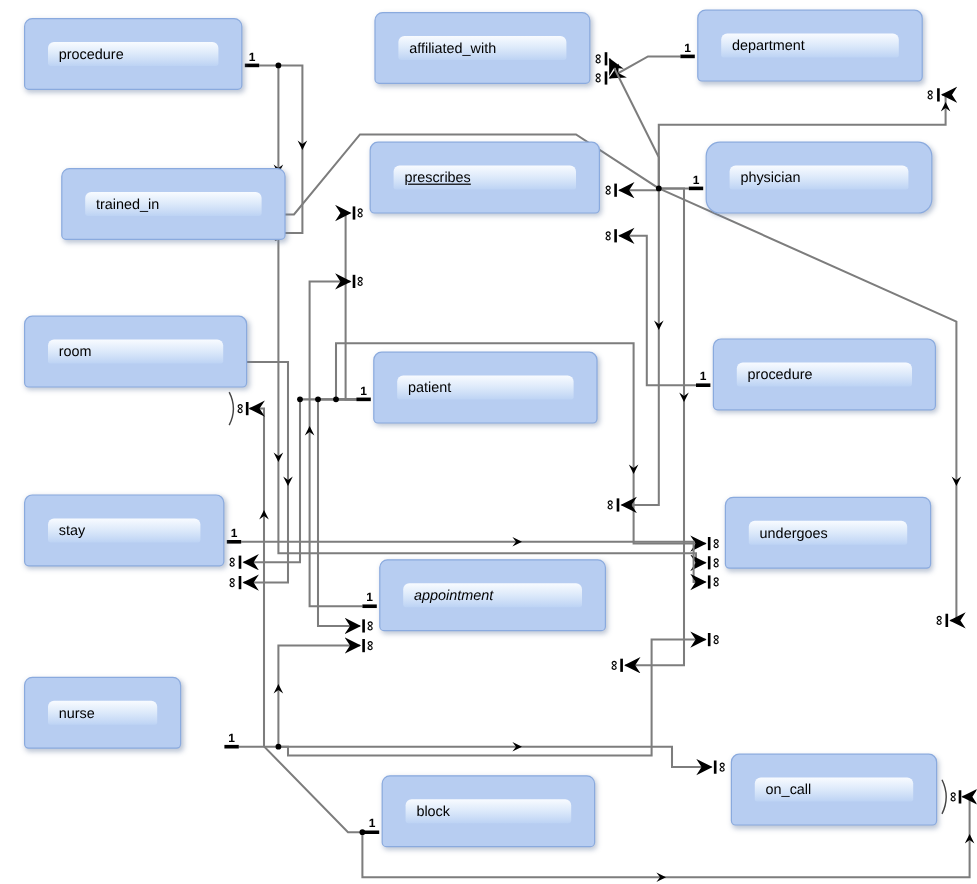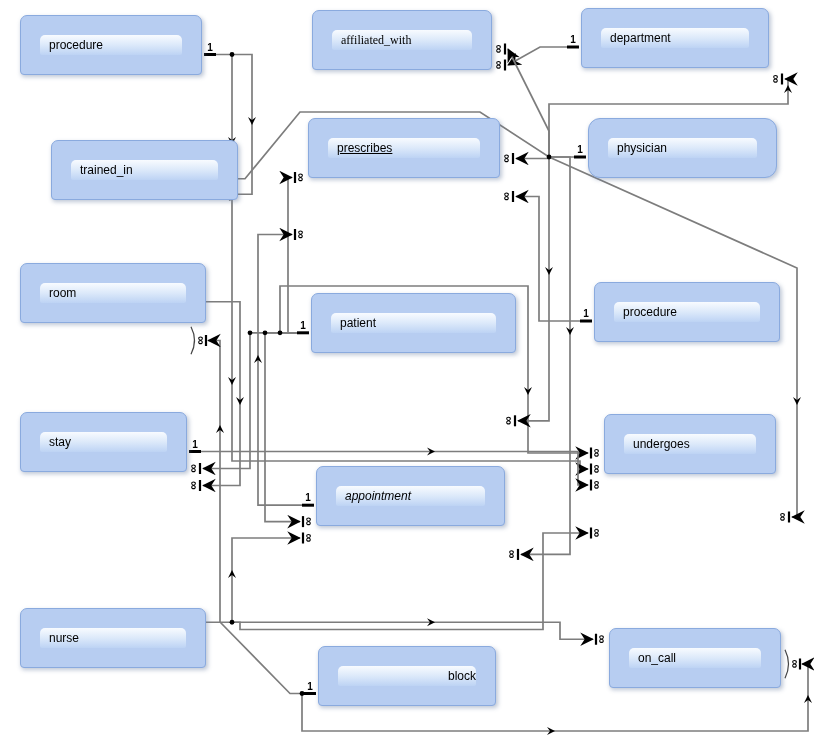--- a/index.html
+++ b/index.html
@@ -157,36 +157,36 @@
       </div>
       <div class="db-table" style="left: 15px; top: 140px; width: 187px; margin-left: 36px; --rh: 15.5px;">
         <div class="t-header">trained_in</div>
       </div>
       <div class="db-table" style="left: 20px; top: 263px; width: 186px; --rh: 15.5px;">
         <div class="t-header">room</div>
       </div>
       <div class="db-table" style="left: 20px; top: 412px; width: 167px; --rh: 17px;">
         <div class="t-header">stay</div>
       </div>
-      <div class="db-table" style="left: 20px; top: 608px; width: 186px; --rh: 16.5px;">
+      <div class="db-table" style="left: 20px; top: 564px; width: 131px; --rh: 16.5px;">
         <div class="t-header">nurse</div>
       </div>
-      <div class="db-table" style="left: 312px; top: 10px; width: 180px; font-family: Liberation Serif, serif; --rh: 16px;">
+      <div class="db-table" style="left: 312px; top: 10px; width: 180px; --rh: 16px;">
         <div class="t-header">affiliated_with</div>
       </div>
       <div class="db-table" style="left: 308px; top: 118px; width: 192px; text-decoration: underline; --rh: 19px;">
         <div class="t-header">prescribes</div>
       </div>
-      <div class="db-table" style="left: 311px; top: 293px; width: 205px; --rh: 17.6px;">
+      <div class="db-table" style="left: 311px; top: 293px; width: 187px; --rh: 17.6px;">
         <div class="t-header">patient</div>
       </div>
       <div class="db-table" style="left: 316px; top: 466px; width: 189px; font-style: italic; --rh: 16.4px;">
         <div class="t-header">appointment</div>
       </div>
-      <div class="db-table" style="left: 318px; top: 646px; width: 178px; text-align: right; --rh: 16.5px;">
+      <div class="db-table" style="left: 318px; top: 646px; width: 178px; --rh: 16.5px;">
         <div class="t-header">block</div>
       </div>
       <div class="db-table" style="left: 581px; top: 8px; width: 188px; --rh: 16px;">
         <div class="t-header">department</div>
       </div>
       <div class="db-table" style="left: 588px; top: 118px; width: 189px; border-radius: 12px; --rh: 16px;">
         <div class="t-header">physician</div>
       </div>
       <div class="db-table" style="left: 594px; top: 282px; width: 186px; --rh: 16px;">
         <div class="t-header">procedure</div>

